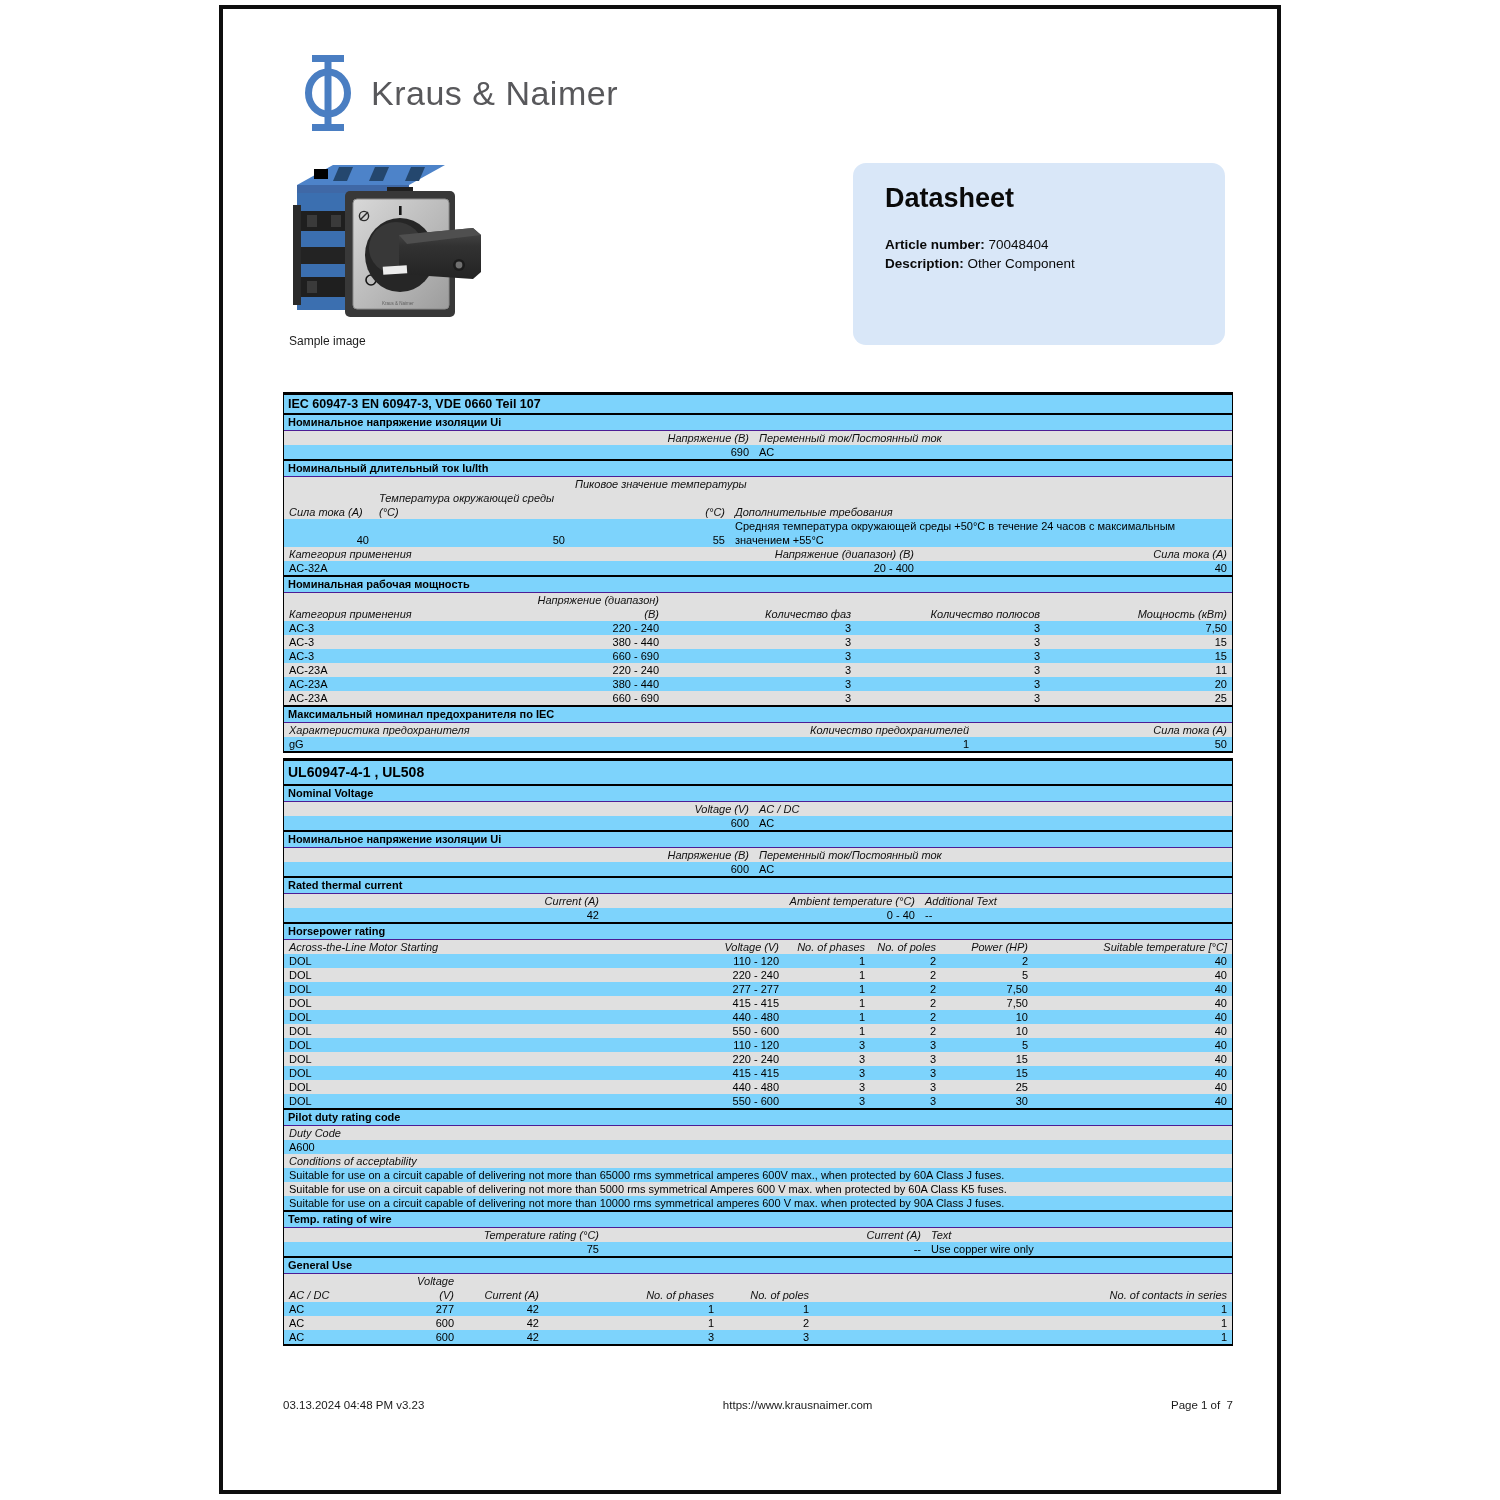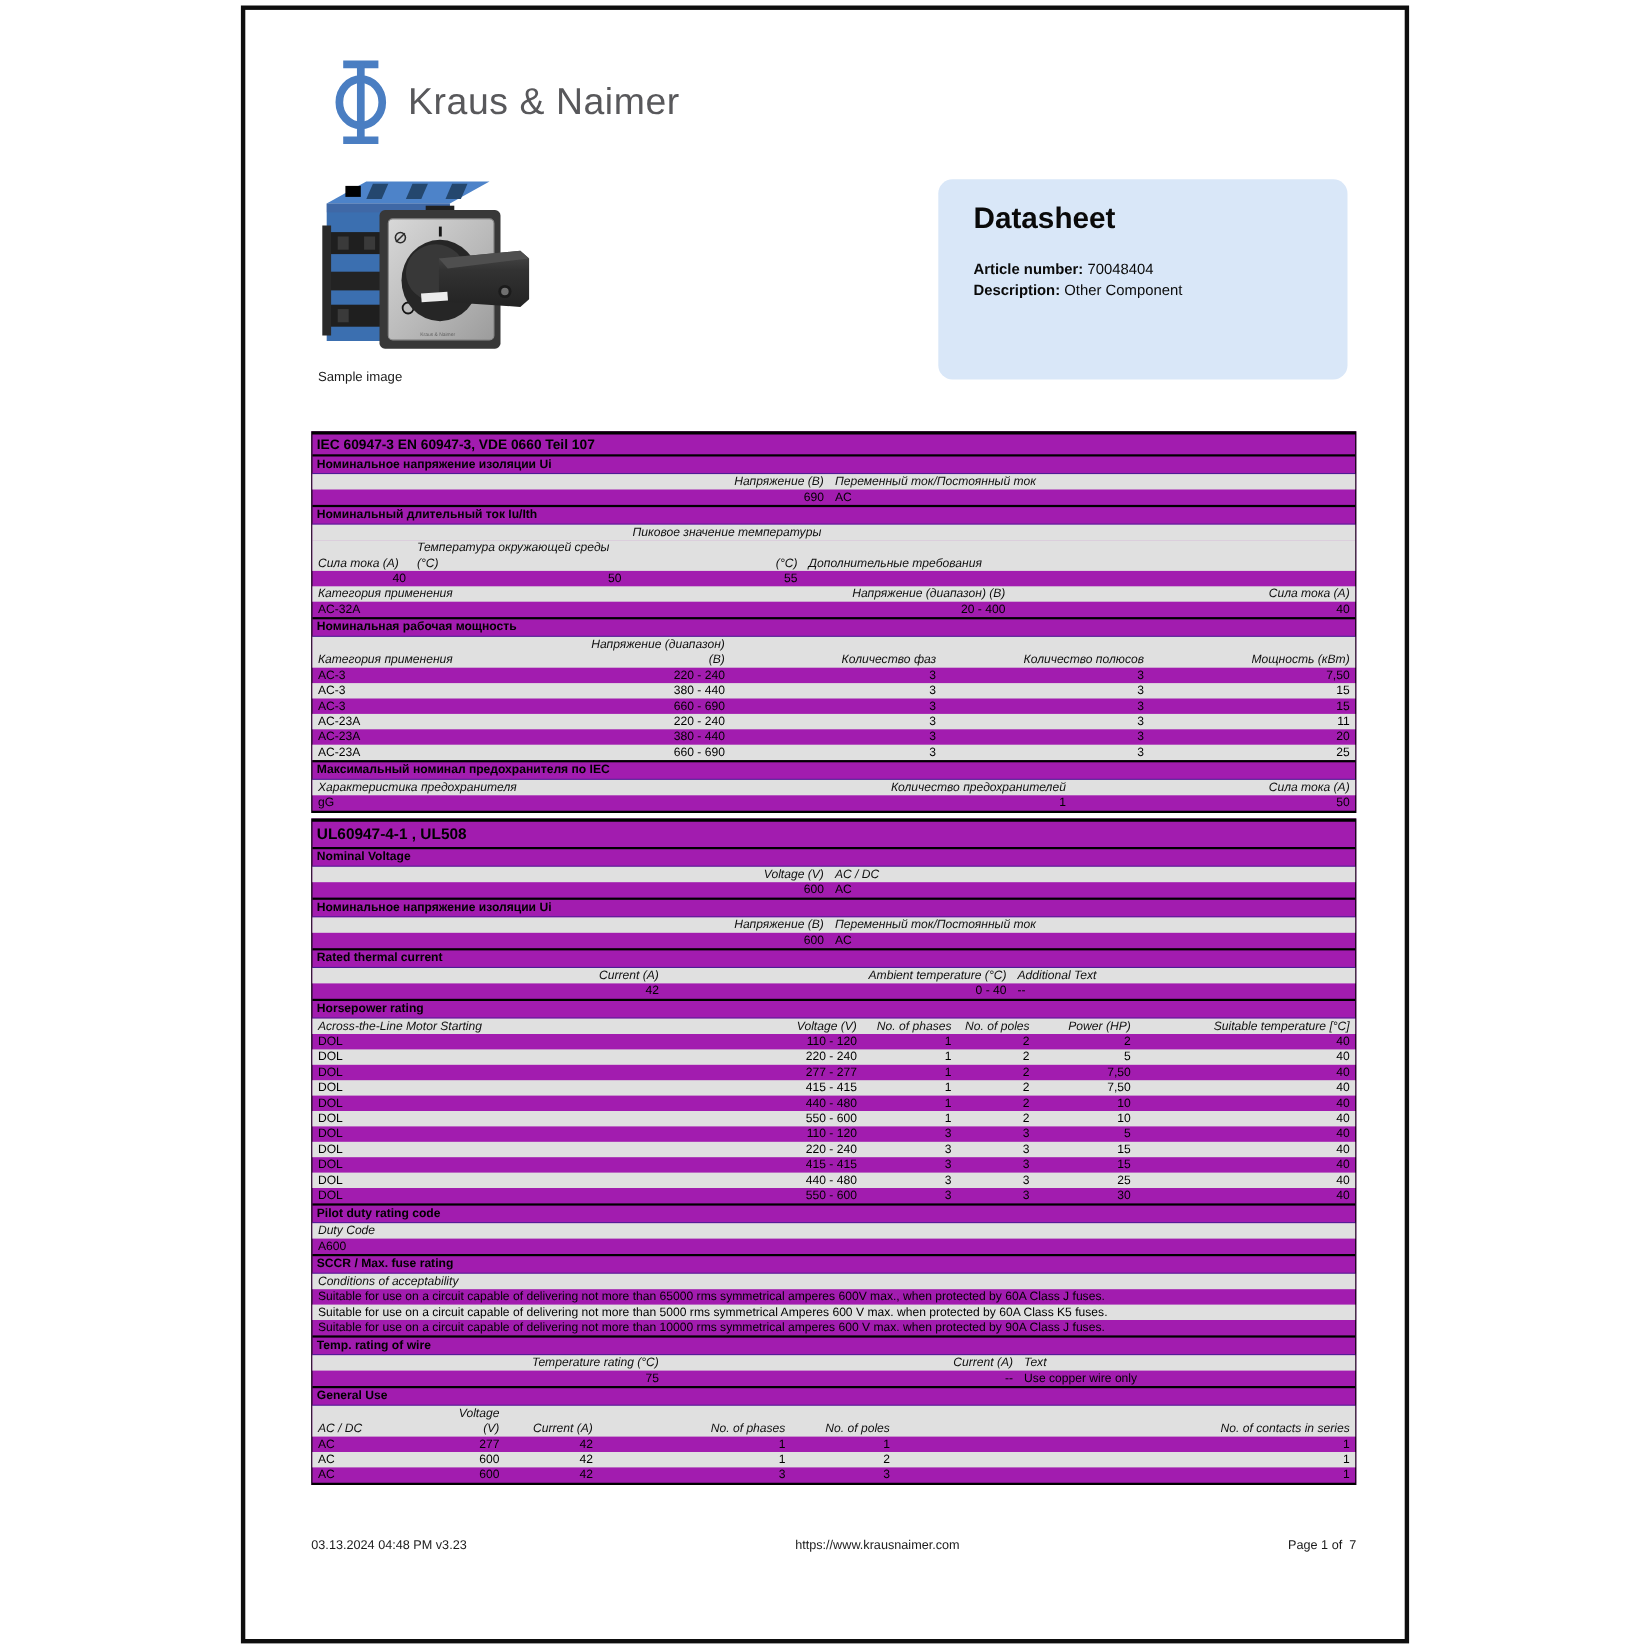--- a/index.html
+++ b/index.html
@@ -14,21 +14,21 @@
   .caption{margin-top:3px;font-size:12px;color:#1c1c1c;padding-left:2px;}
   
   .dsbox{position:absolute;left:630px;top:154px;width:372px;height:182px;background:#d9e7f8;
          border-radius:13px;box-sizing:border-box;padding:20px 32px;}
   .dsbox h1{margin:0 0 22px 0;font-size:27px;line-height:30px;font-weight:bold;color:#0a0a0a;}
   .dsline{font-size:13.5px;line-height:19px;color:#0a0a0a;}
   .b{font-weight:bold;}
   
   .tables{position:absolute;left:60px;top:383px;width:950px;}
   .tbl{border:1px solid #000;border-top:3px solid #000;border-bottom:2px solid #000;
-       box-sizing:border-box;background:#a21caf;margin-bottom:5px;}
+       box-sizing:border-box;background:#7dd3fc;margin-bottom:5px;}
   .trow{display:flex;align-items:flex-end;min-height:14px;line-height:14px;font-size:11px;}
   .tcell{padding:0 5px;box-sizing:border-box;}
   .tcell.r{text-align:right;}
   .grayrow{background:#e0e0e0;}
   .grayrow .tcell{font-style:italic;color:#101010;}
   .trow.sec{font-weight:bold;border-top:2px solid #000;border-bottom:1px solid #4c1d95;
             padding:1px 4px;min-height:13px;line-height:13px;display:block;}
   .trow.title{font-weight:bold;font-size:12.5px;min-height:16px;line-height:16px;
               padding:1px 4px;display:block;}
   .tbl.large-title .trow.title{font-size:14px;min-height:21px;line-height:21px;}
@@ -137,20 +137,21 @@
         <div class="trow grayrow">
           <div class="tcell" style="flex: 0 0 90px;">Сила тока (А)</div>
           <div class="tcell" style="flex: 0 0 196px;">Температура окружающей среды (°C)</div>
           <div class="tcell r" style="flex: 0 0 160px;">(°C)</div>
           <div class="tcell" style="flex: 1 1 0px;">Дополнительные требования</div>
         </div>
         <div class="trow">
           <div class="tcell r" style="flex: 0 0 90px;">40</div>
           <div class="tcell r" style="flex: 0 0 196px;">50</div>
           <div class="tcell r" style="flex: 0 0 160px;">55</div>
+          <div class="tcell" style="flex: 1 1 0px;">Средняя температура окружающей среды +50°C в течение 24 часов с максимальным значением +55°C</div>
         </div>
         <div class="trow grayrow">
           <div class="tcell" style="flex: 0 0 360px;">Категория применения</div>
           <div class="tcell r" style="flex: 0 0 275px;">Напряжение (диапазон) (В)</div>
           <div class="tcell r" style="flex: 1 1 0px;">Сила тока (А)</div>
         </div>
         <div class="trow">
           <div class="tcell" style="flex: 0 0 360px;">AC-32A</div>
           <div class="tcell r" style="flex: 0 0 275px;">20 - 400</div>
           <div class="tcell r" style="flex: 1 1 0px;">40</div>
@@ -345,21 +346,20 @@
           <div class="tcell r" style="flex: 0 0 92px;">30</div>
           <div class="tcell r" style="flex: 1 1 0px;">40</div>
         </div>
         <div class="trow sec">Pilot duty rating code</div>
         <div class="trow grayrow">
           <div class="tcell" style="flex: 1 1 0px;">Duty Code</div>
         </div>
         <div class="trow">
           <div class="tcell" style="flex: 1 1 0px;">A600</div>
         </div>
-        <div class="trow sec">SCCR / Max. fuse rating</div>
         <div class="trow grayrow">
           <div class="tcell" style="flex: 1 1 0px;">Conditions of acceptability</div>
         </div>
         <div class="trow">
           <div class="tcell" style="flex: 1 1 0px;">Suitable for use on a circuit capable of delivering not more than 65000 rms symmetrical amperes 600V max., when protected by 60A Class J fuses.</div>
         </div>
         <div class="trow grayrow-data" style="background: rgb(224, 224, 224);">
           <div class="tcell" style="flex: 1 1 0px;">Suitable for use on a circuit capable of delivering not more than 5000 rms symmetrical Amperes 600 V max. when protected by 60A Class K5 fuses.</div>
         </div>
         <div class="trow">

